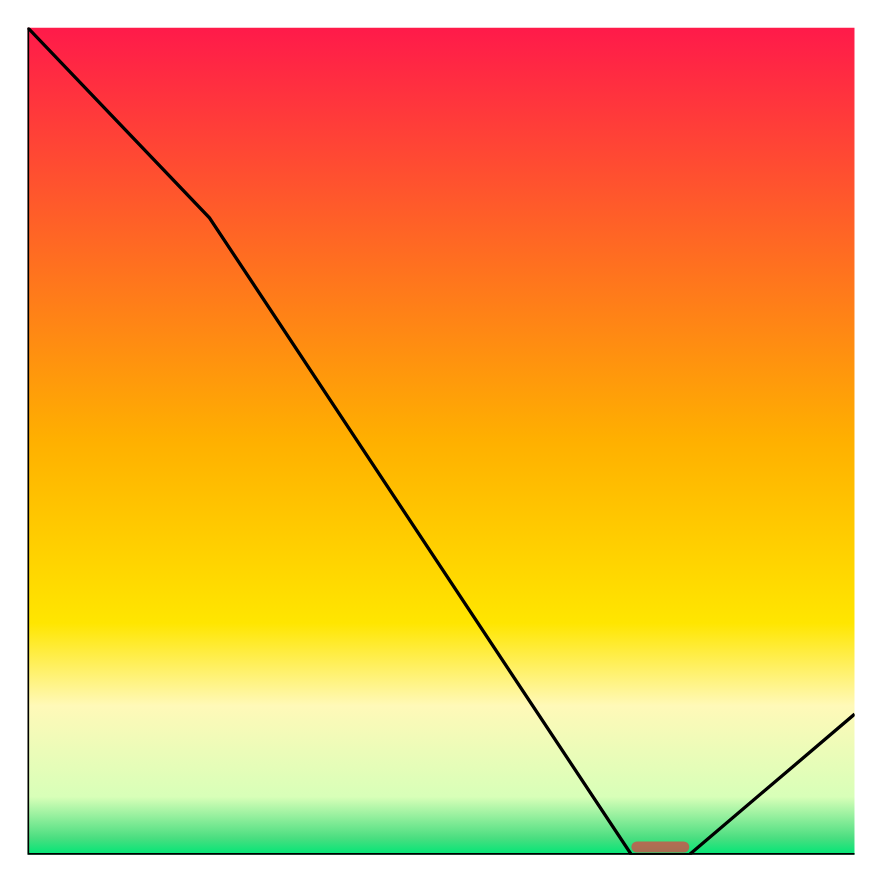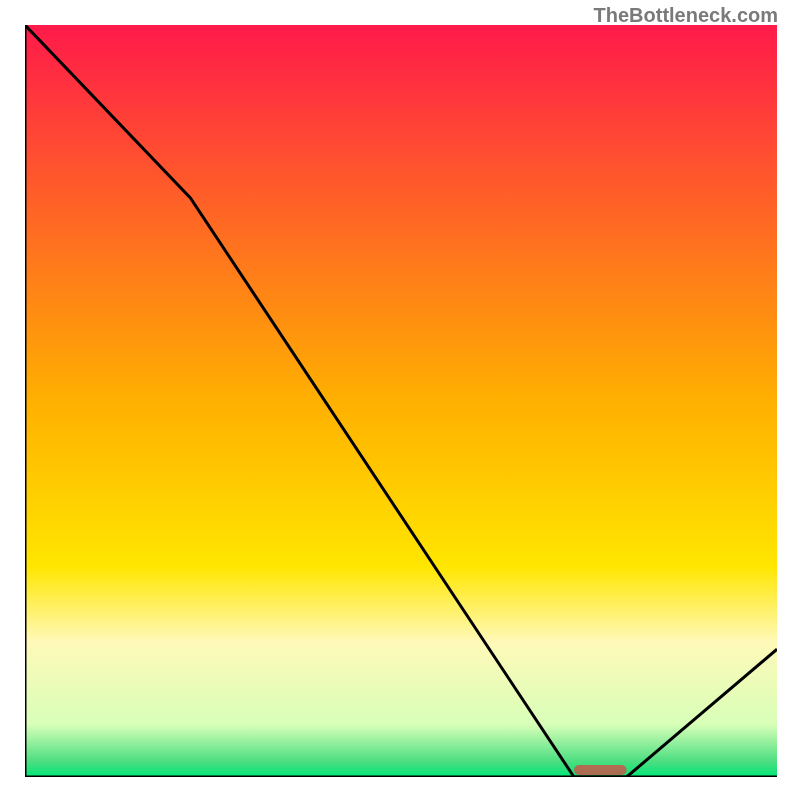--- a/index.html
+++ b/index.html
@@ -10,21 +10,20 @@
     .gradient-bg { position: absolute; left: 0; top: 0; width: 100%; height: 100%; }
     .chart-svg { position: absolute; left: 0; top: 0; width: 752px; height: 752px; z-index: 5; }
     .axis-line { stroke: #000; stroke-width: 3; fill: none; }
     .curve { stroke: #000; stroke-width: 3; fill: none; }
     .marker { fill: rgba(220, 70, 70, 0.75); }
   </style>
 </head>
 <body>
 
 <div class="chart-container">
-  <div class="watermark">TheBottleneck.com</div>
   <div class="plot-area">
     <svg class="gradient-bg" viewBox="0 0 752 752" preserveAspectRatio="none">
       <defs>
         <linearGradient id="bg-grad" x1="0" y1="0" x2="0" y2="1">
             <stop offset="0%" stop-color="#ff1a4a"></stop>
             <stop offset="50%" stop-color="#ffb000"></stop>
             <stop offset="72%" stop-color="#ffe600"></stop>
             <stop offset="82%" stop-color="#fff9b8"></stop>
             <stop offset="93%" stop-color="#d8ffb8"></stop>
             <stop offset="98%" stop-color="#4ade80"></stop>

